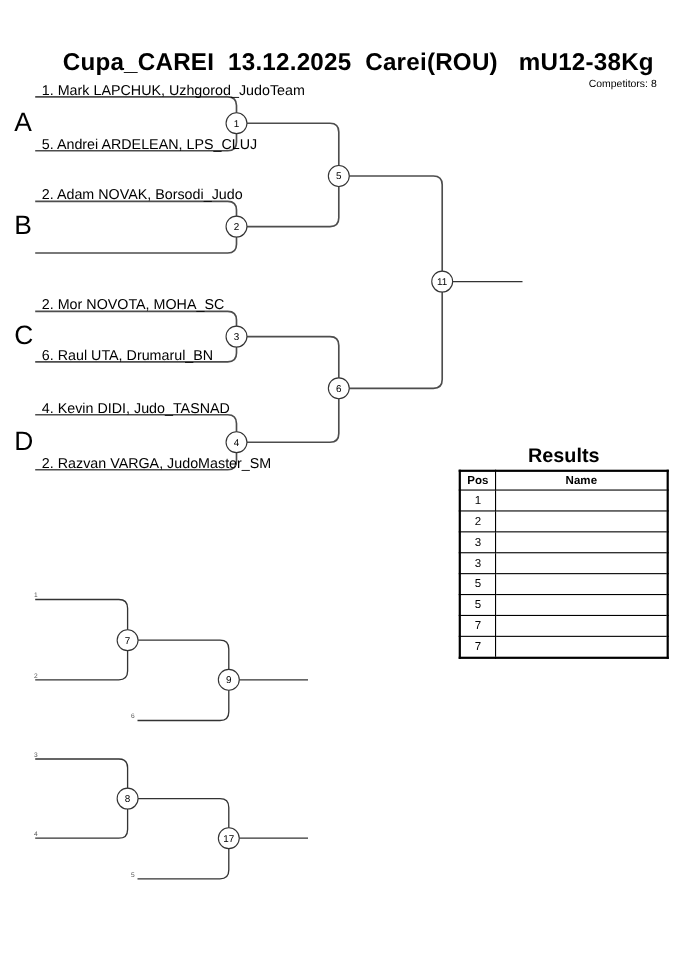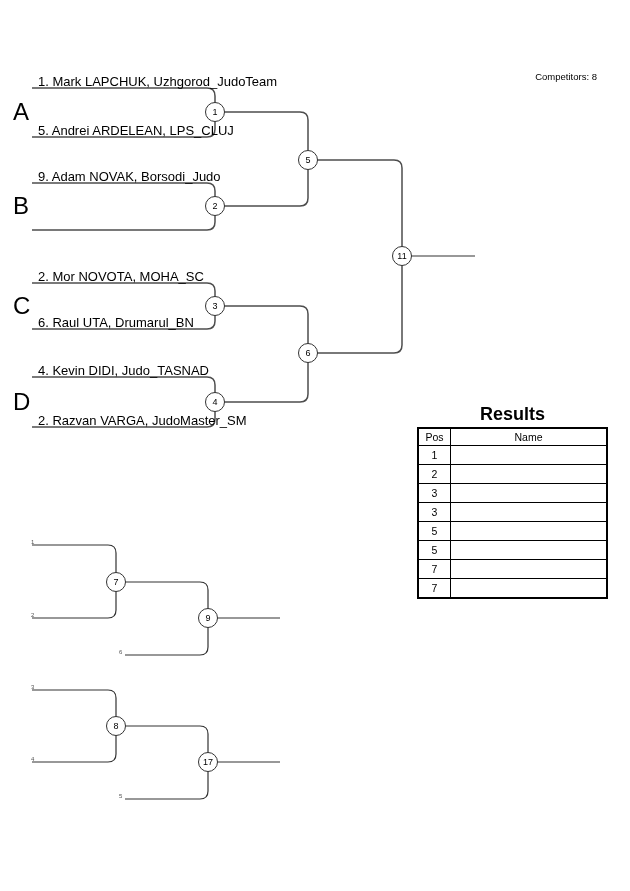--- a/index.html
+++ b/index.html
@@ -15,29 +15,30 @@
   .match-circle{position:absolute;width:18px;height:18px;border:1.4px solid #333;
         border-radius:50%;background:#fff;display:flex;align-items:center;
         justify-content:center;font-size:9px;box-sizing:content-box;}
   .slot-label{position:absolute;font-size:6px;line-height:7px;color:#555;}
   .results-title{position:absolute;left:417px;top:404px;width:191px;text-align:center;
         font-size:18px;font-weight:bold;}
   .results-table{position:absolute;left:417px;top:427px;width:191px;
         border-collapse:collapse;border:2px solid #000;}
   .results-table th,.results-table td{border:1.5px solid #000;font-size:10.5px;
         text-align:center;padding:0;}
-  .results-table th{height:16px;font-weight:normal;}
+  .results-table th{height:16px;font-weight:bold;}
   .results-table td{height:18px;}
   .col-pos{width:31px;}
 </style>
 </head>
 <body>
 
 <div class="page">
 
+  <div class="title">Cupa_CAREI  13.12.2025  Carei(ROU)   mU12-38Kg</div>
   <div class="competitors">Competitors: 8</div>
 
   <svg class="lines" width="630" height="891" viewBox="0 0 630 891">
     <g fill="none" stroke="#4d4d4d" stroke-width="1.5">
       <path d="M32,88 H207 Q215,88 215,96 V129 Q215,137 207,137 H32"></path>
       <path d="M32,183 H207 Q215,183 215,191 V222 Q215,230 207,230 H32"></path>
       <path d="M32,283 H207 Q215,283 215,291 V321 Q215,329 207,329 H32"></path>
       <path d="M32,377 H207 Q215,377 215,385 V419 Q215,427 207,427 H32"></path>
       <path d="M215,112 H300 Q308,112 308,120 V198 Q308,206 300,206 H215"></path>
       <path d="M215,306 H300 Q308,306 308,314 V394 Q308,402 300,402 H215"></path>
@@ -54,21 +55,21 @@
     </g>
   </svg>
 
   <div class="group-letter" style="top:99px">A</div>
   <div class="group-letter" style="top:193px">B</div>
   <div class="group-letter" style="top:293px">C</div>
   <div class="group-letter" style="top:389px">D</div>
 
   <div class="entry" style="top:74px">1. Mark LAPCHUK, Uzhgorod_JudoTeam</div>
   <div class="entry" style="top:123px">5. Andrei ARDELEAN, LPS_CLUJ</div>
-  <div class="entry" style="top:169px">9. Adam NOVAK, Borsodi_Judo</div>
+  <div class="entry" style="top:169px">2. Adam NOVAK, Borsodi_Judo</div>
   <div class="entry" style="top:269px">2. Mor NOVOTA, MOHA_SC</div>
   <div class="entry" style="top:315px">6. Raul UTA, Drumarul_BN</div>
   <div class="entry" style="top:363px">4. Kevin DIDI, Judo_TASNAD</div>
   <div class="entry" style="top:413px">2. Razvan VARGA, JudoMaster_SM</div>
 
   <div class="match-circle" style="left:205px;top:102px">1</div>
   <div class="match-circle" style="left:205px;top:196px">2</div>
   <div class="match-circle" style="left:205px;top:296px">3</div>
   <div class="match-circle" style="left:205px;top:392px">4</div>
   <div class="match-circle" style="left:298px;top:150px">5</div>

